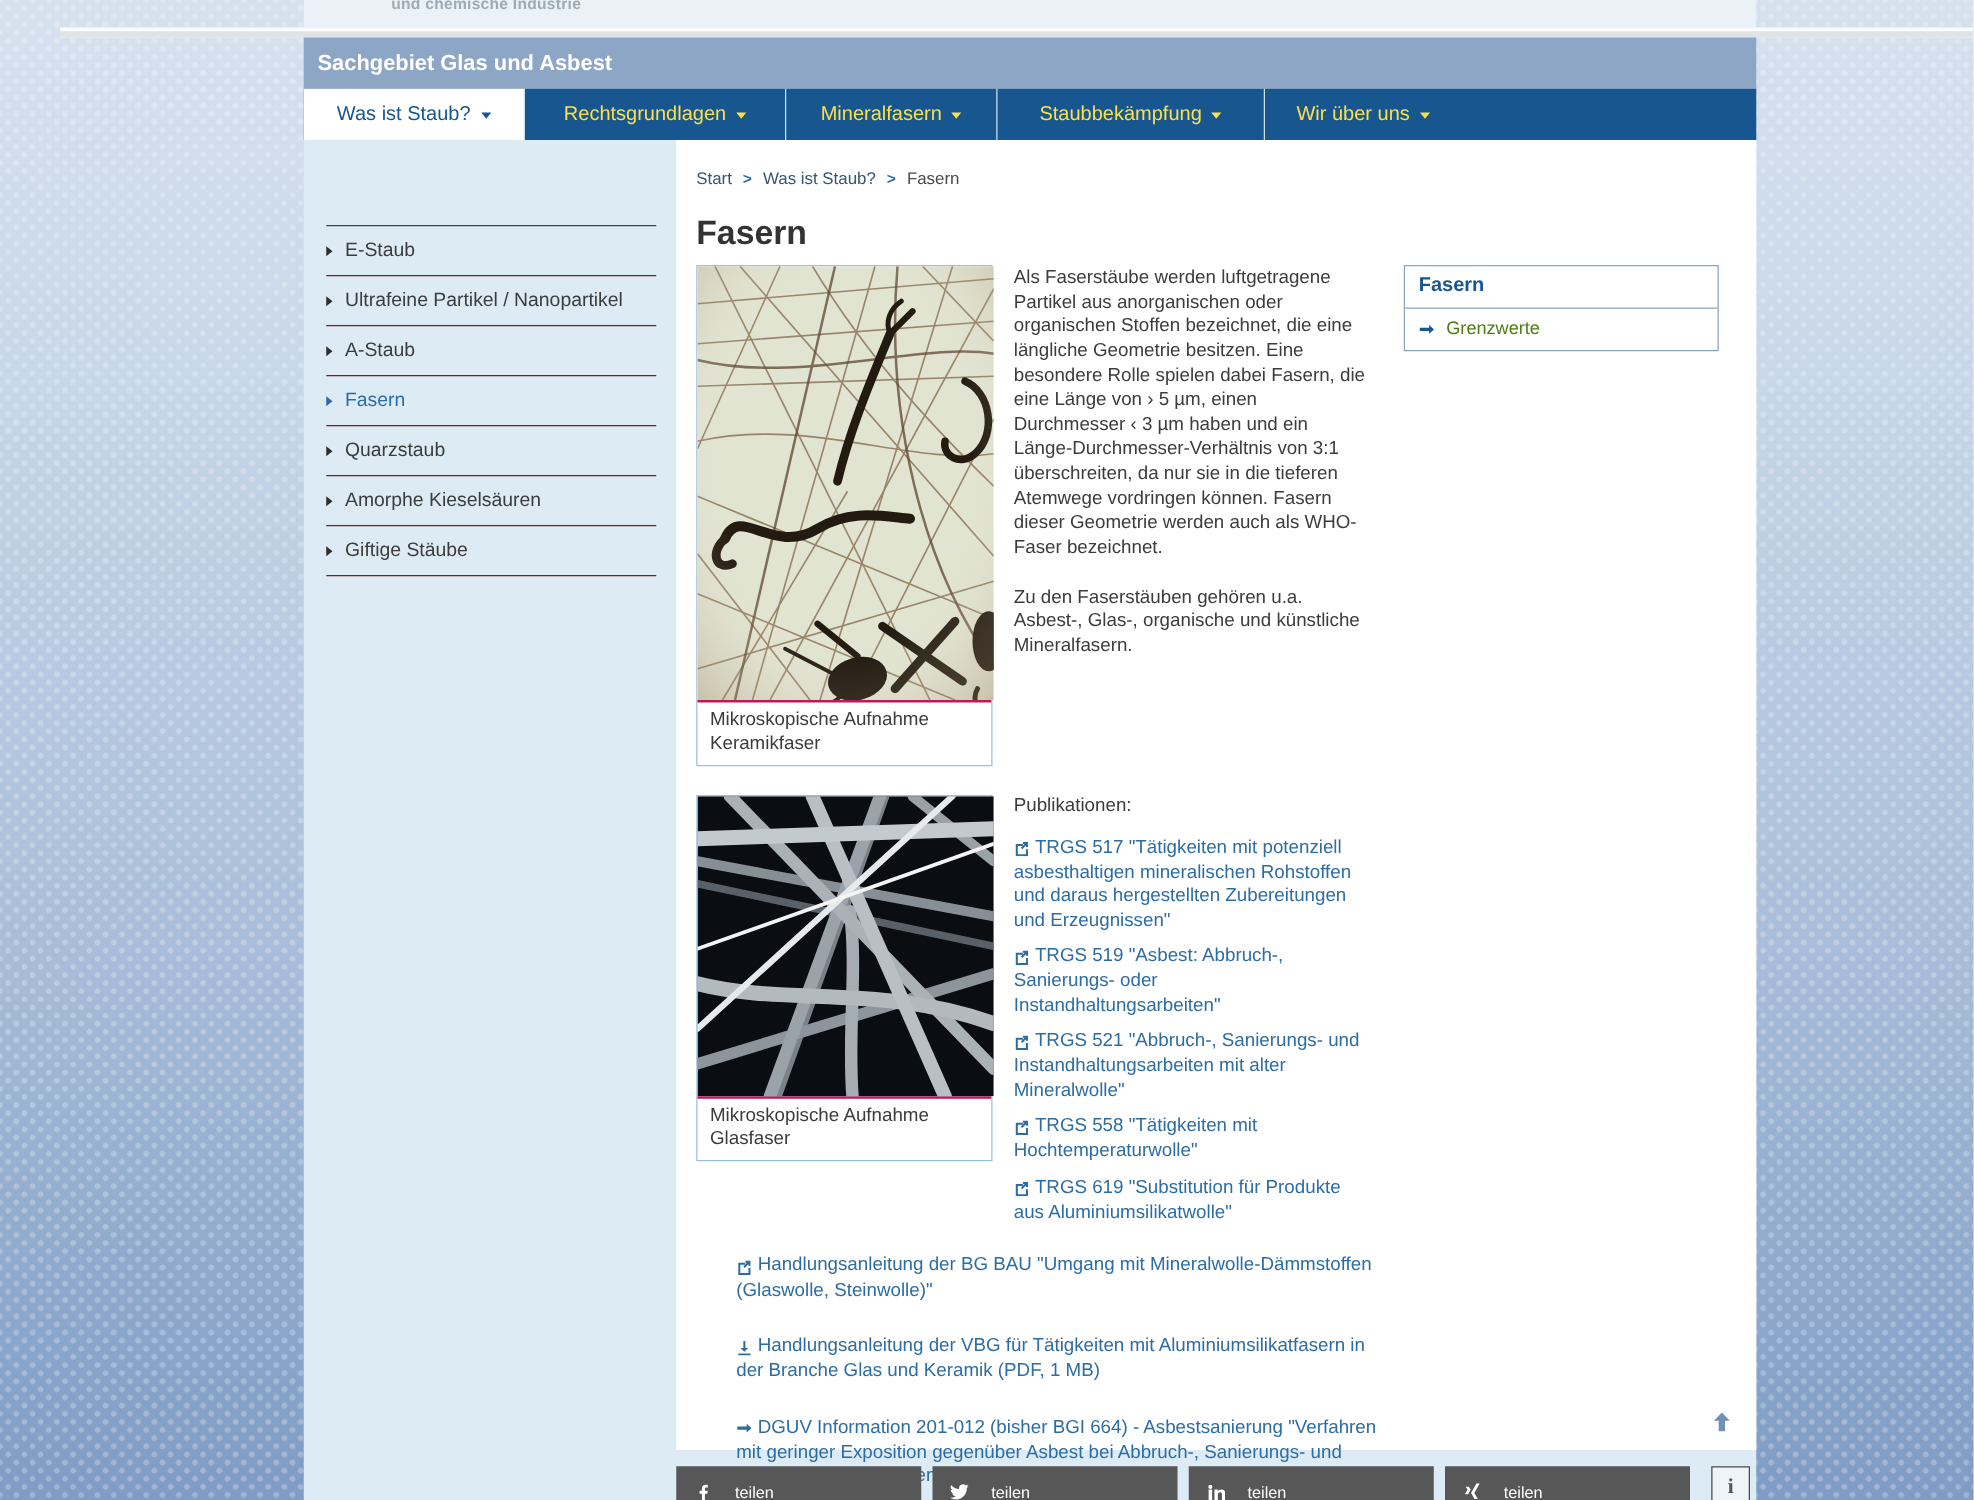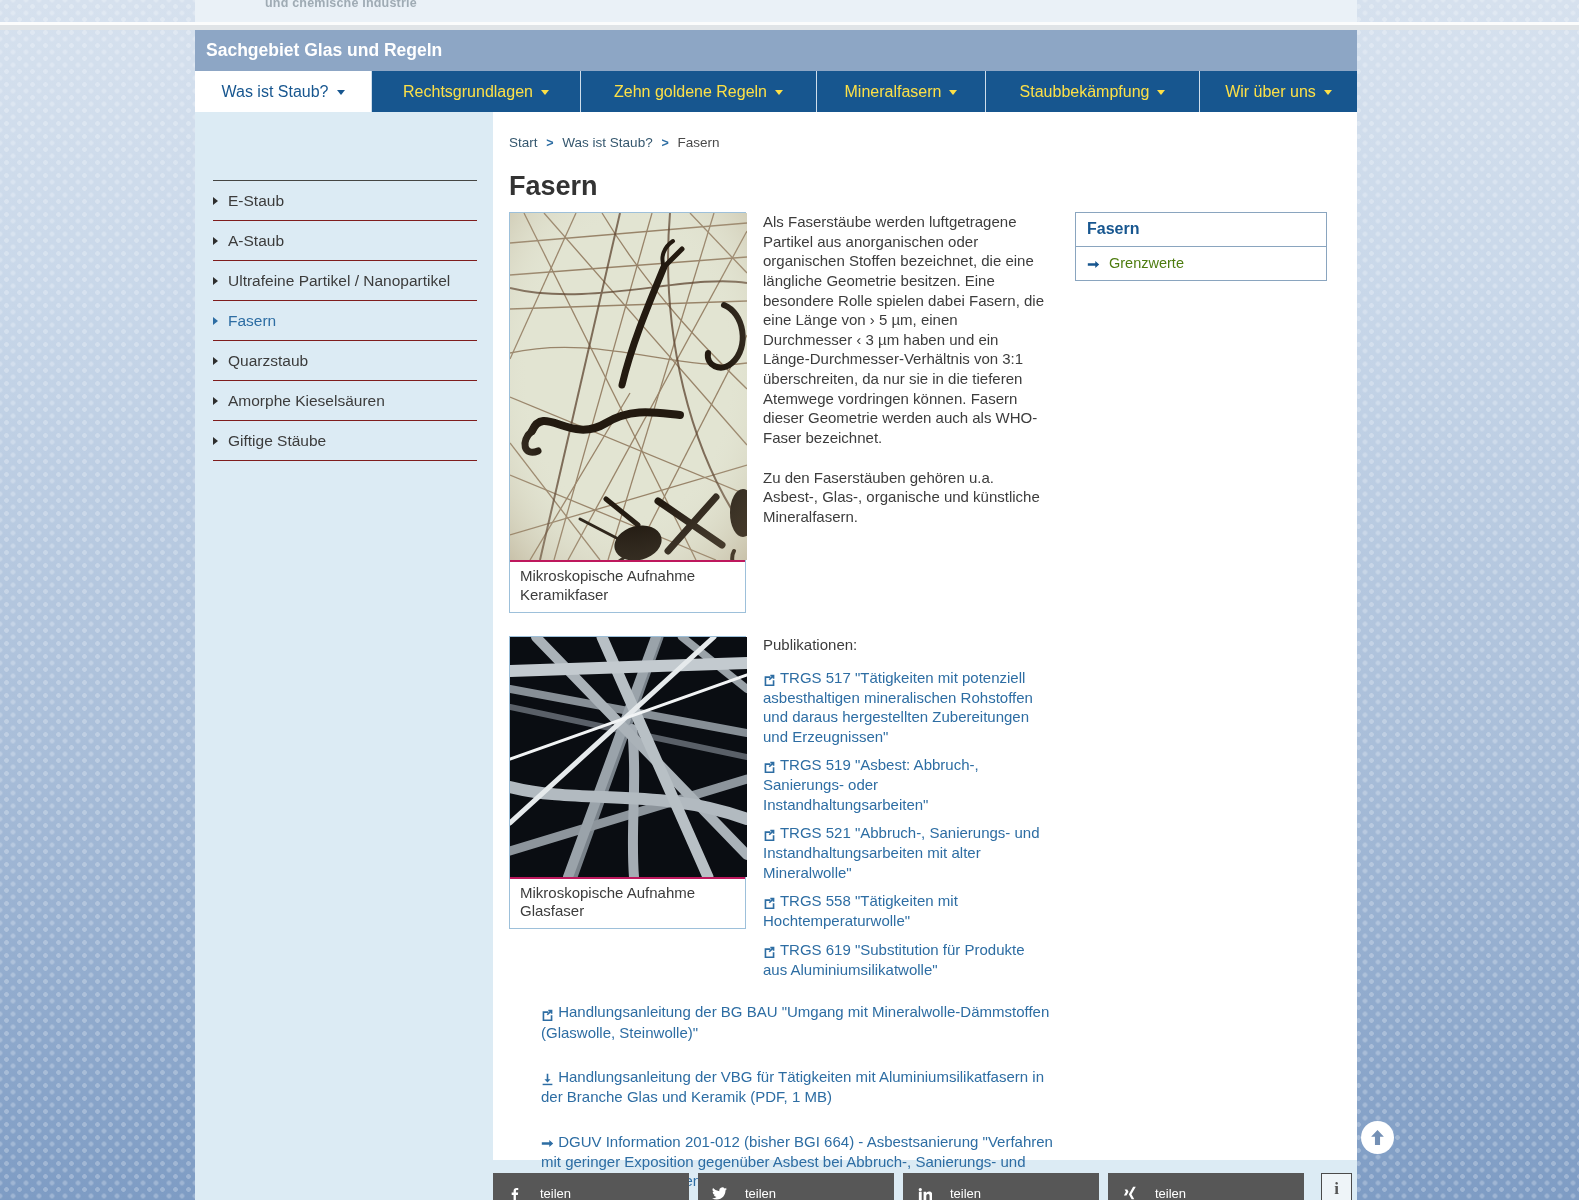--- a/index.html
+++ b/index.html
@@ -6,20 +6,21 @@
   html,body { margin:0; padding:0; }
   body { font-family:"Liberation Sans", sans-serif; }
 
   .page { position:relative; width:1579px; height:1200px; overflow:hidden;
     background-image:
       radial-gradient(circle, rgba(255,255,255,.25) 2px, transparent 2.7px),
       radial-gradient(circle, rgba(255,255,255,.25) 2px, transparent 2.7px),
       linear-gradient(180deg,#d6e1ee 0%,#c8d7e9 25%,#a9bed9 62%,#7e9cc4 100%);
     background-size: 13px 13px, 13px 13px, 100% 100%;
     background-position: 0 0, 6.5px 6.5px, 0 0;
+    padding-left: 48px;
   }
 
   .topbar-inner { margin-left:195px; width:1162px; height:22px; background:#eaf1f7; overflow:hidden; }
   .logo-tagline { padding-left:70px; margin-top:-4px; font-size:12.5px; font-weight:bold; color:#9fabb4; letter-spacing:.2px; }
   .topgap { height:8px; background:#fbfcfc; border-bottom:5px solid #e0e4e7; }
 
   .container { margin-left:195px; width:1162px; }
 
   .section-bar { height:41px; background:#8da6c5; color:#ffffff; font-weight:bold; font-size:17.5px;
     display:flex; align-items:center; padding-left:11px; }
@@ -96,36 +97,32 @@
   <div class="topbar">
     <div class="topbar-inner">
       <div class="logo-tagline">und chemische Industrie</div>
     </div>
   </div>
   <div class="topgap"></div>
 
   <div class="container">
 
     <div class="section-bar">
-      <span>Sachgebiet Glas und Regeln</span>
+      <span>Sachgebiet Glas und Asbest</span>
     </div>
 
     <nav class="mainnav">
       <div class="nav-item active" style="width:177px">
         <span>Was ist Staub?</span>
         <span class="caret"></span>
       </div>
       <div class="nav-item" style="width:209px">
         <span>Rechtsgrundlagen</span>
         <span class="caret"></span>
       </div>
-      <div class="nav-item" style="width:236px">
-        <span>Zehn goldene Regeln</span>
-        <span class="caret"></span>
-      </div>
       <div class="nav-item" style="width:169px">
         <span>Mineralfasern</span>
         <span class="caret"></span>
       </div>
       <div class="nav-item" style="width:214px">
         <span>Staubbekämpfung</span>
         <span class="caret"></span>
       </div>
       <div class="nav-item" style="width:157px">
         <span>Wir über uns</span>
@@ -136,25 +133,25 @@
     <div class="body">
 
       <aside class="sidebar">
         <ul class="side-menu">
           <li class="side-item">
             <span class="tri"></span>
             <span>E-Staub</span>
             </li>
           <li class="side-item">
             <span class="tri"></span>
+            <span>Ultrafeine Partikel / Nanopartikel</span>
+            </li>
+          <li class="side-item">
+            <span class="tri"></span>
             <span>A-Staub</span>
-            </li>
-          <li class="side-item">
-            <span class="tri"></span>
-            <span>Ultrafeine Partikel / Nanopartikel</span>
             </li>
           <li class="side-item active">
             <span class="tri"></span>
             <span>Fasern</span>
             </li>
           <li class="side-item">
             <span class="tri"></span>
             <span>Quarzstaub</span>
             </li>
           <li class="side-item">

